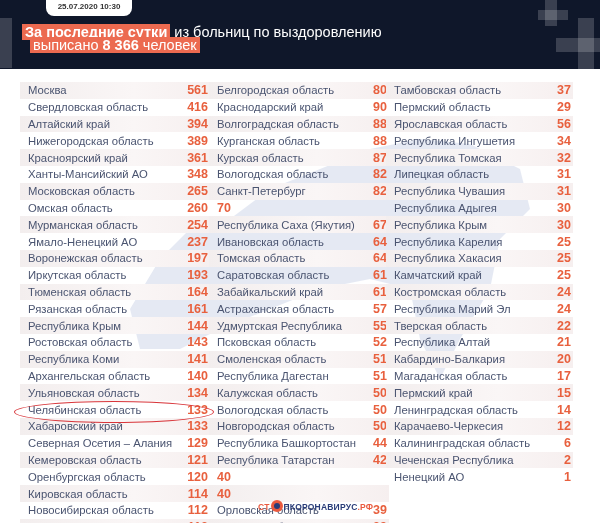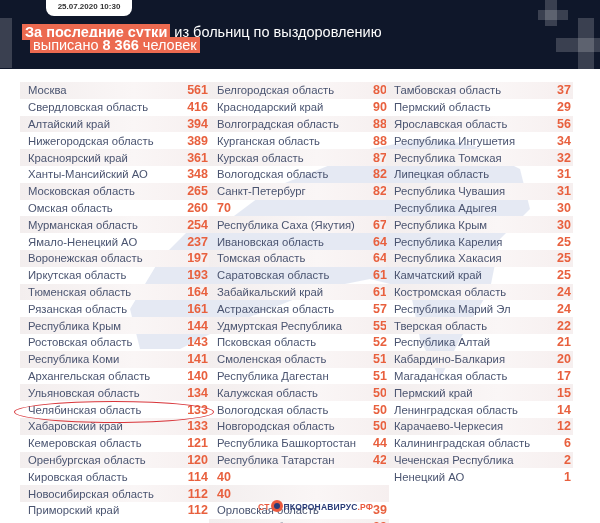--- a/index.html
+++ b/index.html
@@ -134,20 +134,24 @@
     </div>
     <div class="row">
       <span class="name">Челябинская область</span>
       <span class="val">133</span>
     </div>
     <div class="row">
       <span class="name">Хабаровский край</span>
       <span class="val">133</span>
     </div>
     <div class="row">
+      <span class="name">Северная Осетия – Алания</span>
+      <span class="val">129</span>
+    </div>
+    <div class="row">
       <span class="name">Кемеровская область</span>
       <span class="val">121</span>
     </div>
     <div class="row">
       <span class="name">Оренбургская область</span>
       <span class="val">120</span>
     </div>
     <div class="row">
       <span class="name">Кировская область</span>
       <span class="val">114</span>

